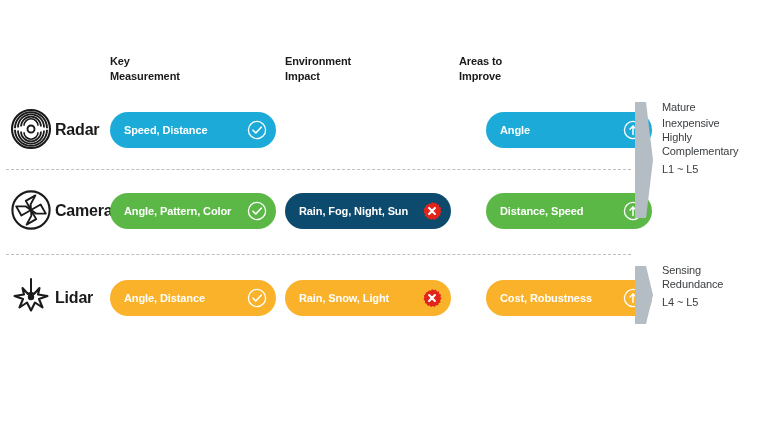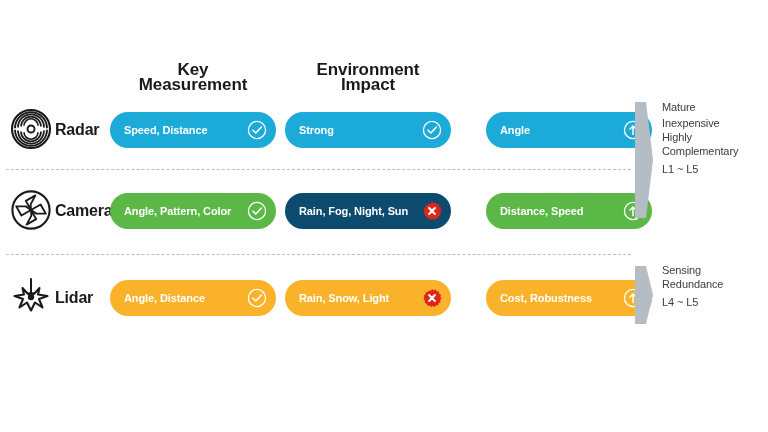--- a/index.html
+++ b/index.html
@@ -18,24 +18,23 @@
   .stage {
     position: absolute;
     left: 0; top: 0;
     width: 768px;
     height: 432px;
   }
 
   
   .col-head {
     position: absolute;
-    top: 62px;
+    top: 54px;
     width: 166px;
-    text-align: center;
-    font-size: 17px;
+    font-size: 11px;
     font-weight: bold;
     line-height: 15px;
     letter-spacing: -0.1px;
     color: #1a1a1a;
     white-space: pre-line;
   }
   .col-head.c0 { left: 110px; }
   .col-head.c1 { left: 285px; }
   .col-head.c2 { left: 459px; }
 
@@ -148,20 +147,22 @@
 </style>
 </head>
 <body>
 
 <div class="stage">
 
   <div class="col-head c0">Key
 Measurement</div>
   <div class="col-head c1">Environment
 Impact</div>
+  <div class="col-head c2">Areas to
+Improve</div>
 
   <div class="row r0">
     <div class="sensor-icon">
       <svg viewBox="0 0 46 46">
         <g fill="none" stroke="#1a1a1a">
           <path d="M23 23 m-19 0 a19 19 0 0 1 38 0" stroke-width="2.1"></path>
           <path d="M23 23 m-19 0 a19 19 0 0 0 38 0" stroke-width="2.1"></path>
           <path d="M23 22.2 m-16 0 a16 16 0 0 1 32 0" stroke-width="1.9"></path>
           <path d="M23 23.8 m-16 0 a16 16 0 0 0 32 0" stroke-width="1.9"></path>
           <path d="M23 21.4 m-13 0 a13 13 0 0 1 26 0" stroke-width="1.8"></path>
@@ -179,29 +180,20 @@
     <div class="pill p0" style="background:#1CABD8">
       <span class="pill-text">Speed, Distance</span>
       <span class="pill-badge">
         <svg viewBox="0 0 20 20">
             <circle cx="10" cy="10" r="8.6" fill="none" stroke="#fff" stroke-width="1.3"></circle>
             <path d="M6 10.2 L8.8 13 L14.2 7.2" fill="none" stroke="#fff" stroke-width="1.6" stroke-linecap="round" stroke-linejoin="round"></path>
           </svg>
       </span>
     </div>
 
-    <div class="pill p1" style="background:#1CABD8">
-      <span class="pill-text">Strong</span>
-      <span class="pill-badge">
-        <svg viewBox="0 0 20 20">
-            <circle cx="10" cy="10" r="8.6" fill="none" stroke="#fff" stroke-width="1.3"></circle>
-            <path d="M6 10.2 L8.8 13 L14.2 7.2" fill="none" stroke="#fff" stroke-width="1.6" stroke-linecap="round" stroke-linejoin="round"></path>
-          </svg>
-      </span>
-    </div>
 
     <div class="pill p2" style="background:#1CABD8">
       <span class="pill-text">Angle</span>
       <span class="pill-badge">
         <svg viewBox="0 0 20 20">
             <circle cx="10" cy="10" r="8.6" fill="none" stroke="#fff" stroke-width="1.3"></circle>
             <path d="M10 14.4 L10 6.1 M10 6.1 L7.1 9.1 M10 6.1 L12.9 9.1" fill="none" stroke="#fff" stroke-width="1.5" stroke-linecap="round" stroke-linejoin="round"></path>
           </svg>
       </span>
     </div>

